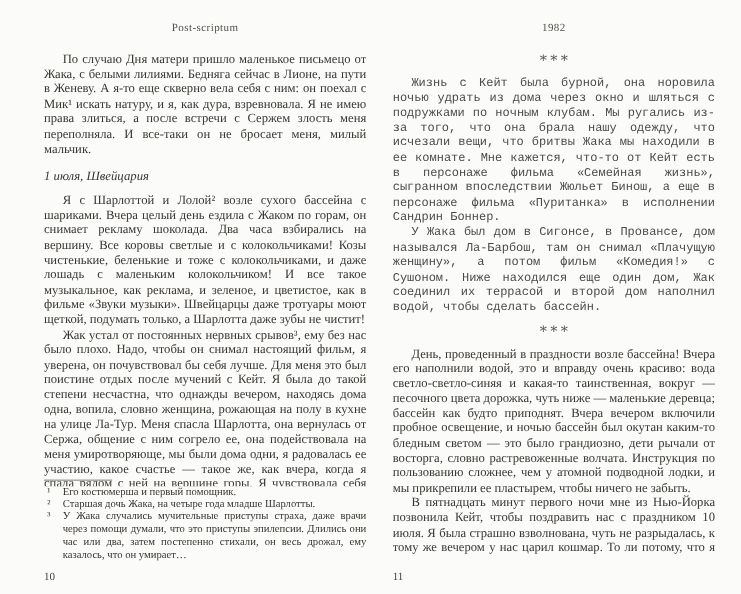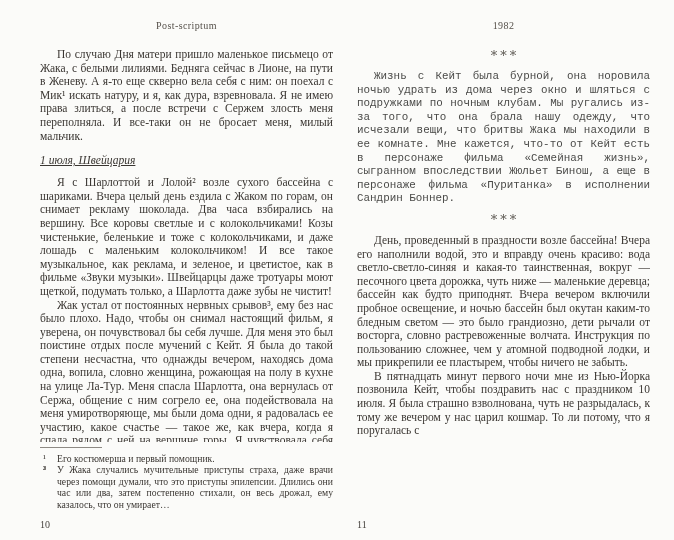--- a/index.html
+++ b/index.html
@@ -47,21 +47,20 @@
   .para-sans {
     font-family: Liberation Mono, monospace;
     font-size: 10.9px;
     color: #4a4a48;
   }
   .date-heading {
     font-style: italic;
     font-size: 11.6px;
     color: #3a3632;
     margin: 11px 0 9px 0;
-    text-decoration: underline;
   }
   .sep {
     text-align: center;
     font-family: "DejaVu Serif", serif;
     font-size: 13px;
     letter-spacing: 3px;
     color: #5a5650;
     margin: 6px 0 7px 0;
     text-indent: 3px;
   }
@@ -117,35 +116,37 @@
     </div>
 
     <div class="footblock">
       <div class="fnrule"></div>
       <div class="fn">
         <span class="fn-mark">¹</span>
         <span>Его костюмерша и первый помощник.</span>
       </div>
       <div class="fn">
         <span class="fn-mark">²</span>
+        <span>Старшая дочь Жака, на четыре года младше Шарлотты.</span>
       </div>
       <div class="fn">
         <span class="fn-mark">³</span>
         <span>У Жака случались мучительные приступы страха, даже врачи через помощи думали, что это приступы эпилепсии. Длились они час или два, затем постепенно стихали, он весь дрожал, ему казалось, что он умирает…</span>
       </div>
     </div>
 
     <div class="folio">10</div>
   </div>
 
   <div class="page page-right">
     <div class="textcol">
       <div class="runhead">1982</div>
       <div class="sep">***</div>
       <p class="para para-sans">Жизнь с Кейт была бурной, она норовила ночью удрать из дома через окно и шляться с подружками по ночным клубам. Мы ругались из-за того, что она брала нашу одежду, что исчезали вещи, что бритвы Жака мы находили в ее комнате. Мне кажется, что-то от Кейт есть в персонаже фильма «Семейная жизнь», сыгранном впоследствии Жюльет Бинош, а еще в персонаже фильма «Пуританка» в исполнении Сандрин Боннер.</p>
+      <p class="para para-sans">У Жака был дом в Сигонсе, в Провансе, дом назывался Ла-Барбош, там он снимал «Плачущую женщину», а потом фильм «Комедия!» с Сушоном. Ниже находился еще один дом, Жак соединил их террасой и второй дом наполнил водой, чтобы сделать бассейн.</p>
       <div class="sep">***</div>
       <p class="para">День, проведенный в праздности возле бассейна! Вчера его наполнили водой, это и вправду очень красиво: вода светло-светло-синяя и какая-то таинственная, вокруг — песочного цвета дорожка, чуть ниже — маленькие деревца; бассейн как будто приподнят. Вчера вечером включили пробное освещение, и ночью бассейн был окутан каким-то бледным светом — это было грандиозно, дети рычали от восторга, словно растревоженные волчата. Инструкция по пользованию сложнее, чем у атомной подводной лодки, и мы прикрепили ее пластырем, чтобы ничего не забыть.</p>
       <p class="para">В пятнадцать минут первого ночи мне из Нью-Йорка позвонила Кейт, чтобы поздравить нас с праздником 10 июля. Я была страшно взволнована, чуть не разрыдалась, к тому же вечером у нас царил кошмар. То ли потому, что я поругалась с</p>
     </div>
 
     <div class="folio">11</div>
   </div>
 
 </div>
 

